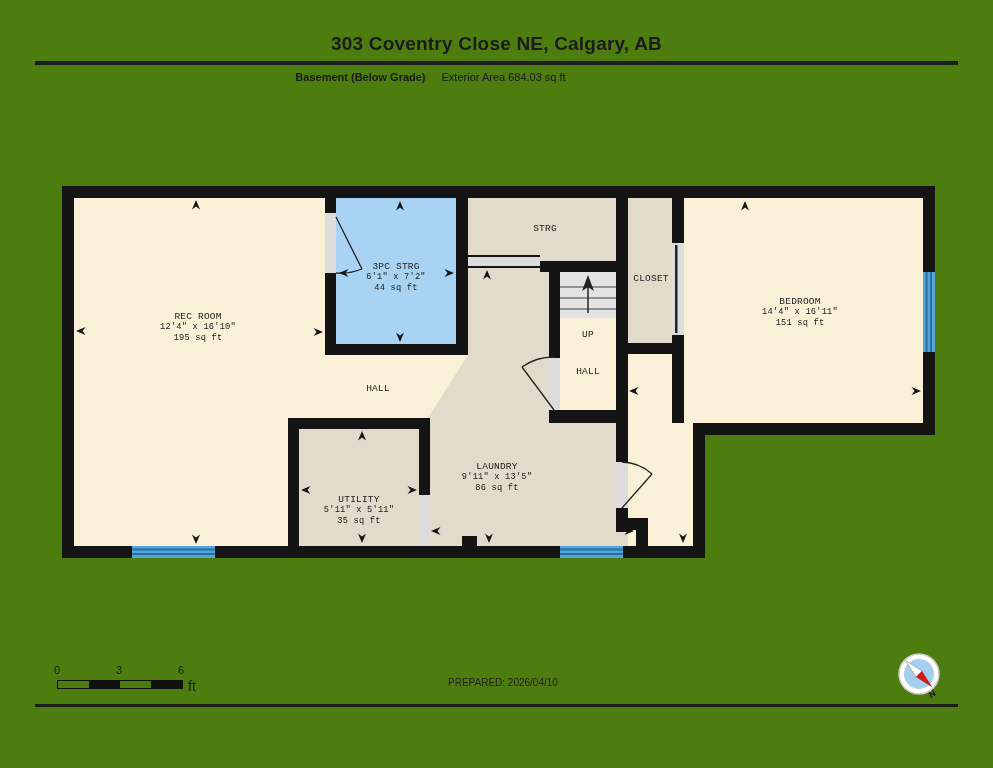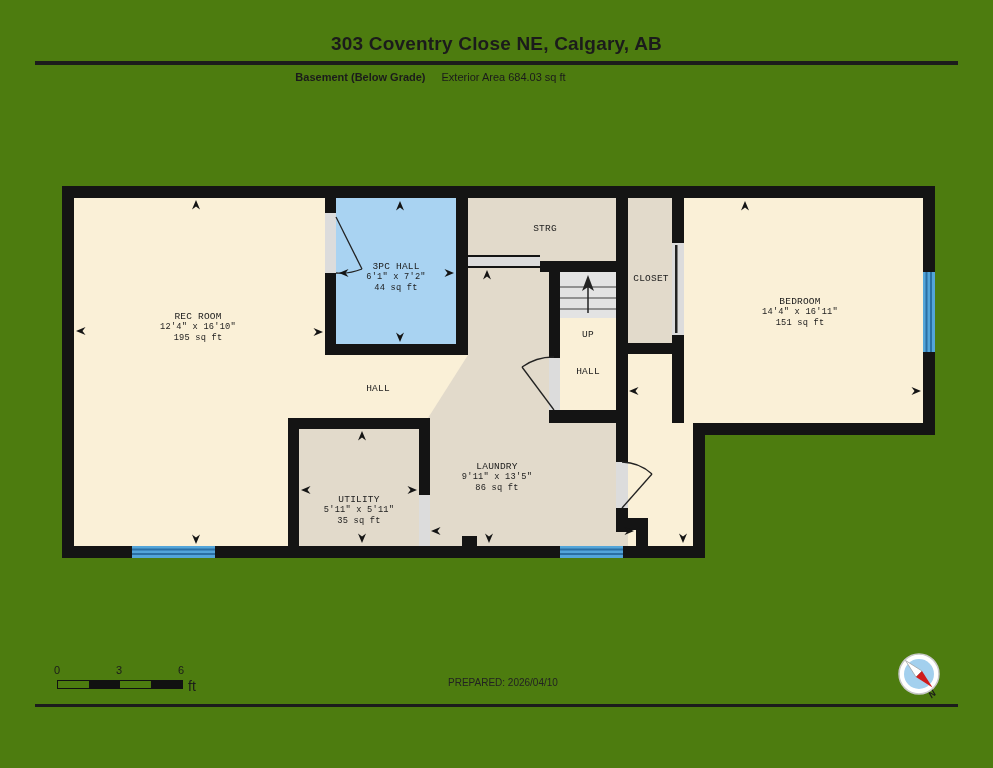--- a/index.html
+++ b/index.html
@@ -146,21 +146,21 @@
       <use href="#arw" transform="translate(683 543) rotate(90)"></use>
     </g>
   </svg>
 
   <div class="rlabel" style="left:198px;top:327px">
     <div>REC ROOM</div>
     <div class="sub">12'4" x 16'10"</div>
     <div class="sub">195 sq ft</div>
   </div>
   <div class="rlabel" style="left:396px;top:277px">
-    <div>3PC HALL</div>
+    <div>3PC STRG</div>
     <div class="sub">6'1" x 7'2"</div>
     <div class="sub">44 sq ft</div>
   </div>
   <div class="rlabel" style="left:545px;top:228px">
     <div>STRG</div>
   </div>
   <div class="rlabel" style="left:651px;top:278px">
     <div>CLOSET</div>
   </div>
   <div class="rlabel" style="left:800px;top:312px">

